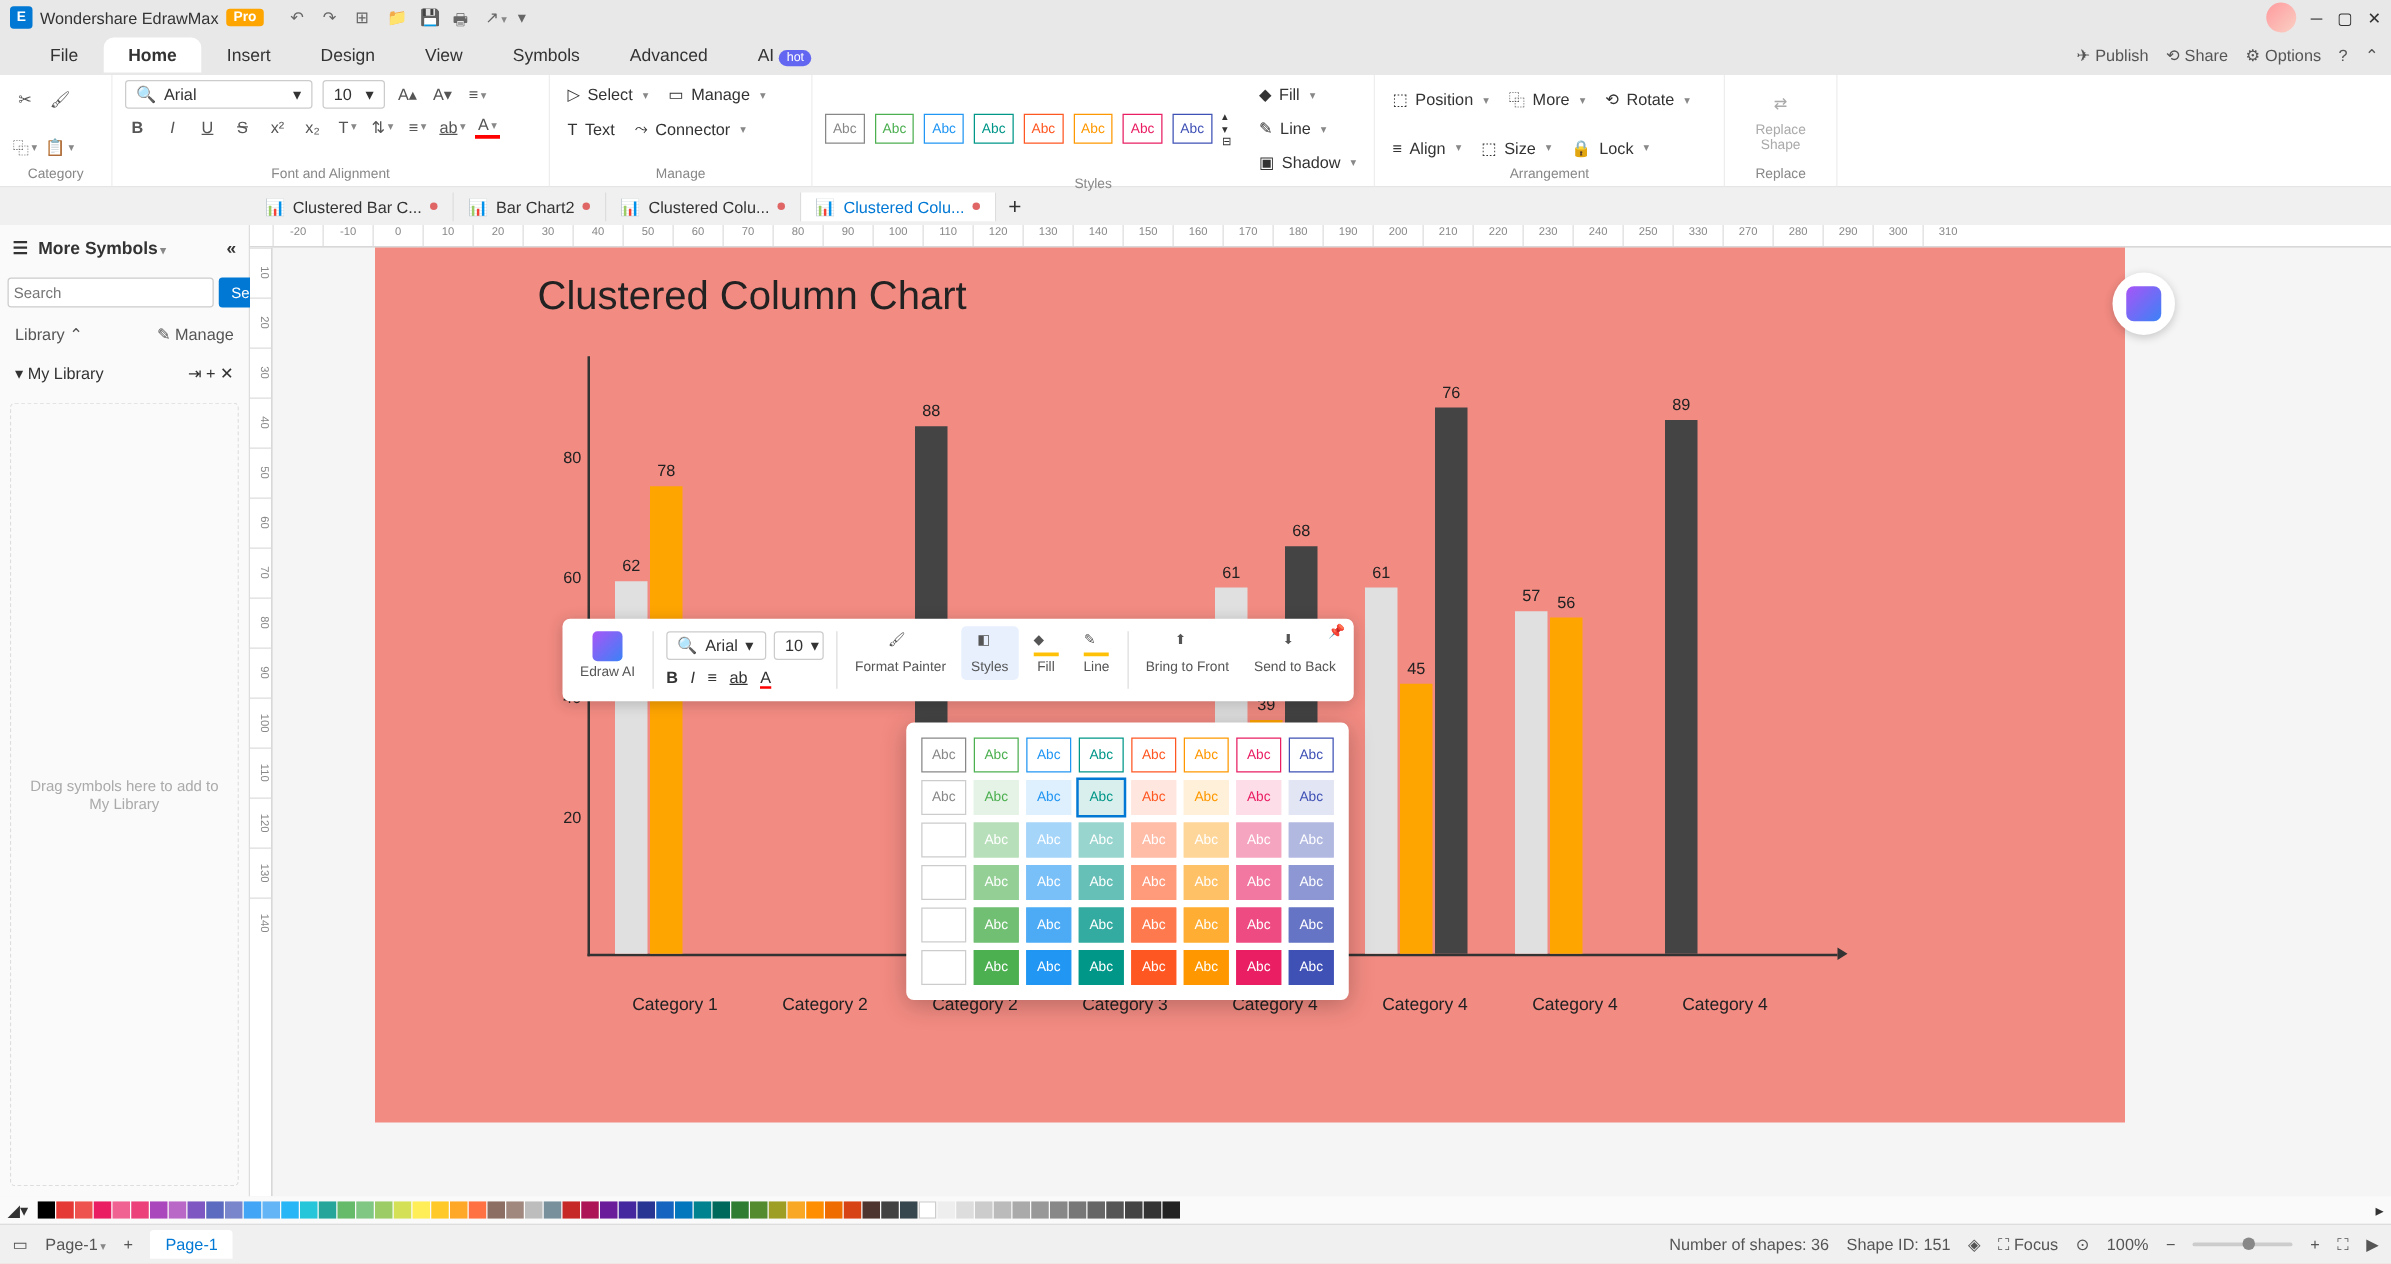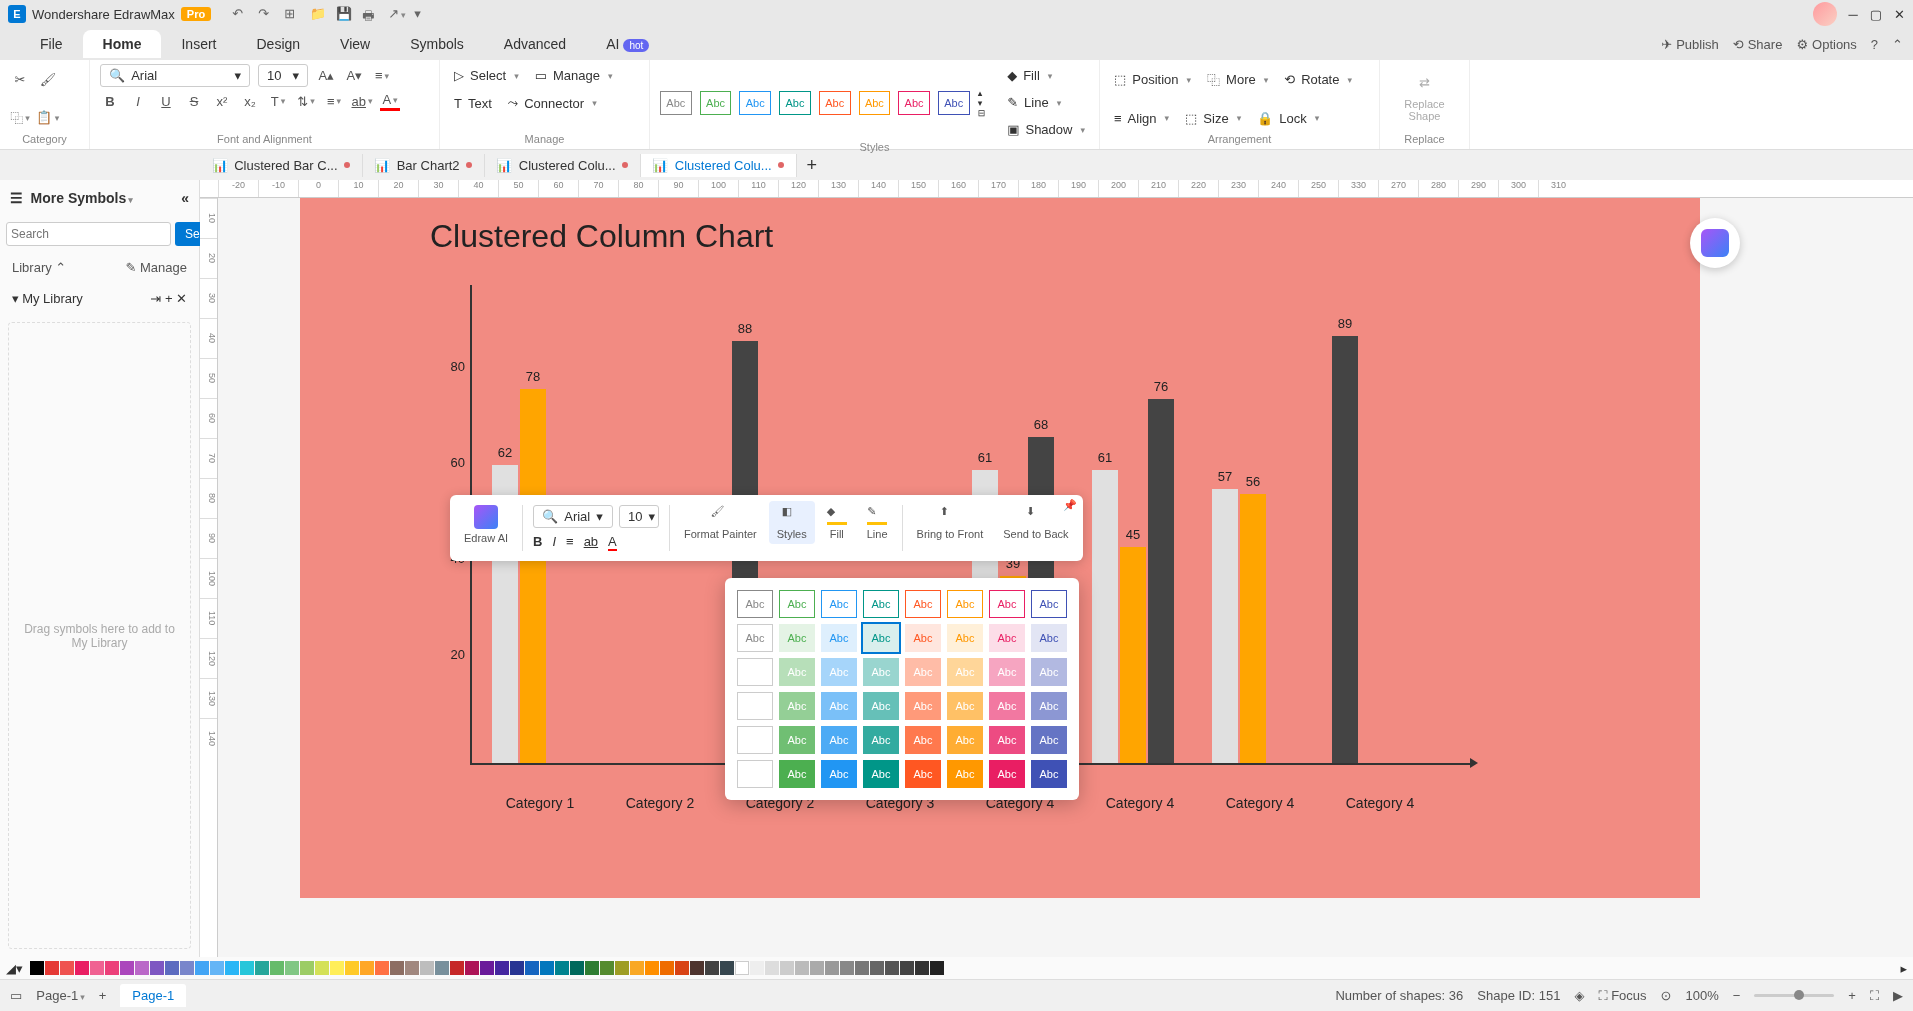--- a/index.html
+++ b/index.html
@@ -395,21 +395,21 @@
                   <div class="bar-label">68</div>
                 </div>
               </div>
               <div class="bar-group" style="left: 620px;">
                 <div class="bar" style="height: 292.8px; background: rgb(224, 224, 224);">
                   <div class="bar-label">61</div>
                 </div>
                 <div class="bar" style="height: 216px; background: rgb(255, 165, 0);">
                   <div class="bar-label">45</div>
                 </div>
-                <div class="bar" style="height: 364px; background: rgb(68, 68, 68);">
+                <div class="bar" style="height: 437px; background: rgb(68, 68, 68);">
                   <div class="bar-label">76</div>
                 </div>
               </div>
               <div class="bar-group" style="left: 740px;">
                 <div class="bar" style="height: 273.6px; background: rgb(224, 224, 224);">
                   <div class="bar-label">57</div>
                 </div>
                 <div class="bar" style="height: 268.8px; background: rgb(255, 165, 0);">
                   <div class="bar-label">56</div>
                 </div>

